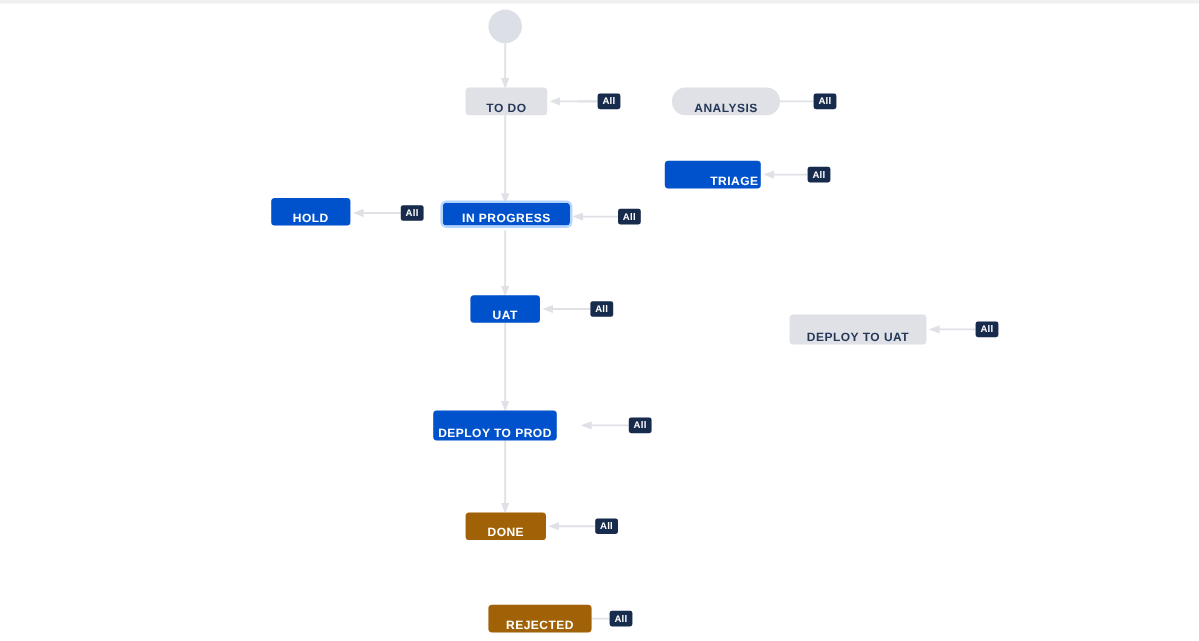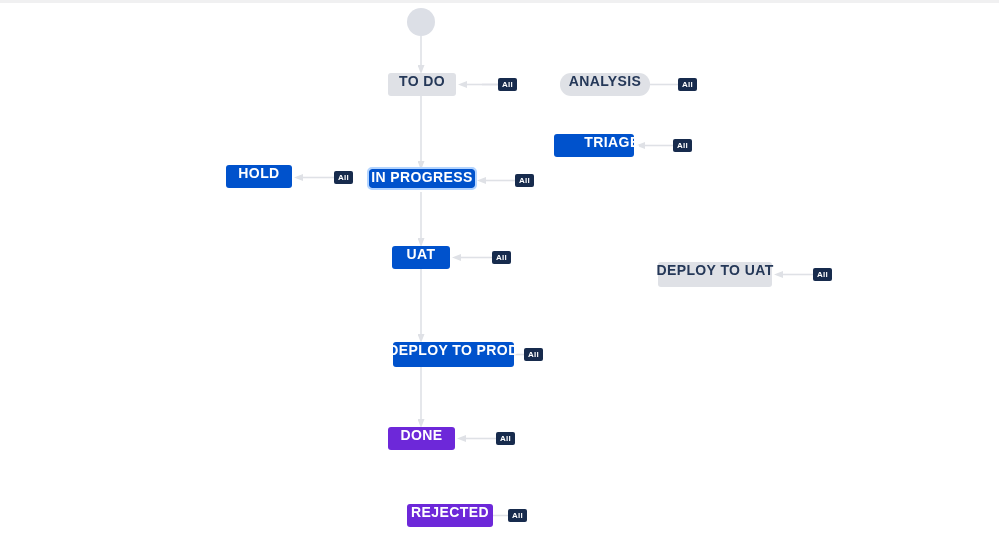--- a/index.html
+++ b/index.html
@@ -38,39 +38,39 @@
     left: 0; top: 0;
     width: 999px;
     height: 534px;
   }
 
   
   .node {
     position: absolute;
     box-sizing: border-box;
     display: flex;
-    align-items: flex-start;
+    align-items: flex-end;
     justify-content: center;
     border-radius: 3px;
-    font-size: 14px;
+    font-size: 10px;
     font-weight: bold;
     letter-spacing: 0.4px;
     white-space: nowrap;
     user-select: none;
   }
   .node-grey {
     background: #dfe1e6;
     color: #253858;
   }
   .node-blue {
     background: #0052cc;
     color: #ffffff;
   }
   .node-green {
-    background: #6d28d9;
+    background: #a16207;
     color: #ffffff;
   }
   .node.selected {
     outline: 2px solid #b3d4ff;
     outline-offset: 0px;
   }
 
   
   #start-node {
     position: absolute;
@@ -162,21 +162,21 @@
   </div>
 
   <div class="node node-blue" style="left:392px; top:246px; width:58px; height:23px;">
     <span>UAT</span>
   </div>
 
   <div class="node node-grey" style="left:658px; top:262px; width:114px; height:25px;">
     <span>DEPLOY TO UAT</span>
   </div>
 
-  <div class="node node-blue" style="left:361px; top:342px; width:121px; height:25px;margin-left:32px;">
+  <div class="node node-blue" style="left:361px; top:342px; width:103px; height:25px;">
     <span>DEPLOY TO PROD</span>
   </div>
 
   <div class="node node-green" style="left:388px; top:427px; width:67px; height:23px;">
     <span>DONE</span>
   </div>
 
   <div class="node node-green" style="left:379px; top:504px; width:86px; height:23px;margin-left:28px;">
     <span>REJECTED</span>
   </div>

